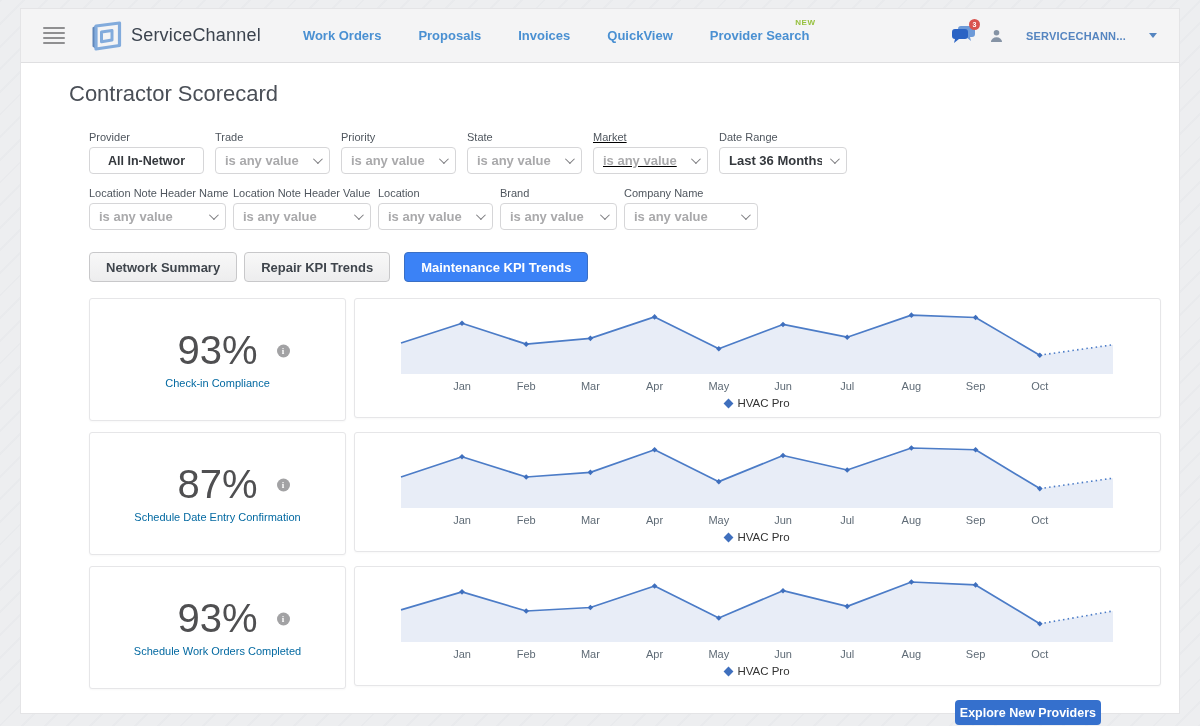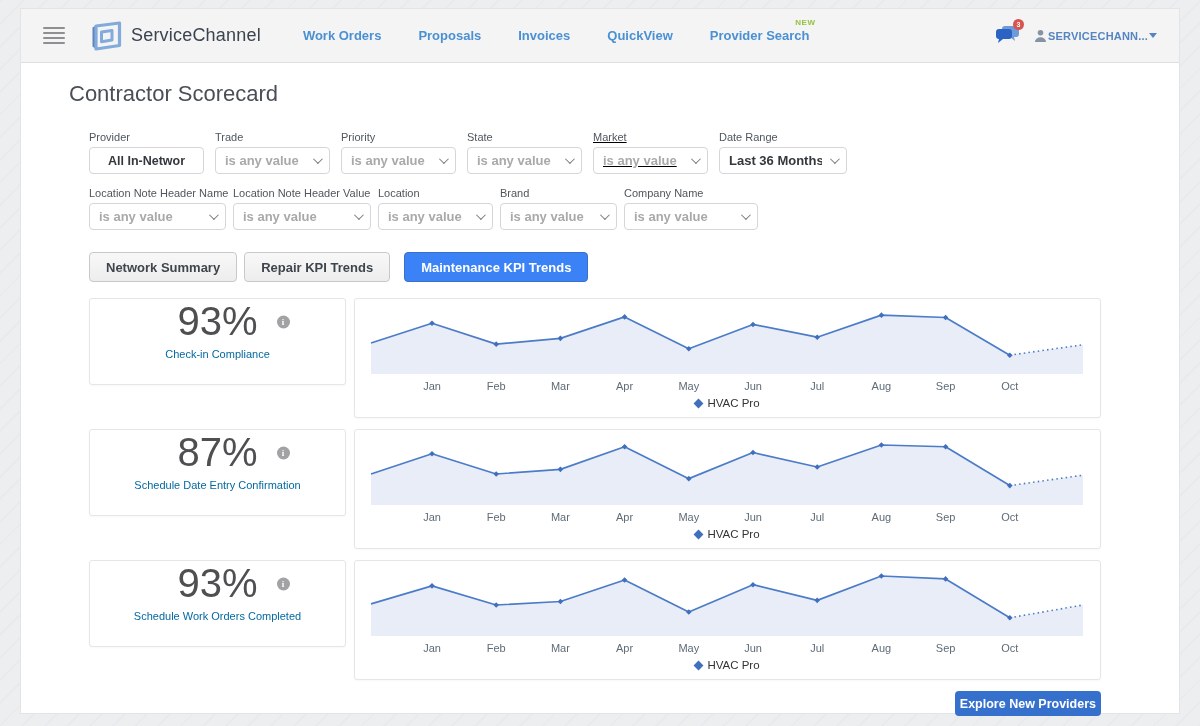--- a/index.html
+++ b/index.html
@@ -32,21 +32,21 @@
   .nav-link .new-badge{
     position:absolute; top:-10px; right:-6px; font-size:8px; font-weight:700; color:#97c140; letter-spacing:0.5px;
   }
   .nav-right{ margin-left:auto; display:flex; align-items:center; gap:14px; }
   .notif{ position:relative; cursor:pointer; }
   .notif-badge{
     position:absolute; top:-5px; right:-4px; min-width:11px; height:11px; border-radius:6px;
     background:#d9534f; color:#fff; font-size:7px; font-weight:700;
     display:flex; align-items:center; justify-content:center; padding:0 2px;
   }
-  .user-chunk{ display:flex; align-items:center; gap:1px; cursor:pointer; }
+  .user-chunk{ display:flex; align-items:center; gap:23px; cursor:pointer; }
   .user-name{ font-size:11px; color:#5585c0; font-weight:700; letter-spacing:0.2px;}
   .caret{ width:0;height:0;border-left:4px solid transparent;border-right:4px solid transparent;border-top:5px solid #5585c0;}
   
   .content{ padding:18px 0 0 68px; }
   .page-title{ font-size:22px; color:#4a4f57; margin-left:-20px; font-weight:400; }
   .filters{ margin-top:24px; }
   .filter-row{ display:flex; margin-bottom:13px; }
   .filter{ margin-right:11px; }
   .filter-row.r2 .filter{ margin-right:7px; }
   .filter-label{ font-size:11px; color:#4f565e; margin-bottom:4px; white-space:nowrap;}
@@ -70,35 +70,35 @@
   .tab{
     height:30px; padding:12px 16px; margin-right:7px; border:1px solid #c8c8ca; border-radius:4px;
     background:linear-gradient(#f8f8f8,#ededee); color:#3f454c; font-size:13px; font-weight:700;
     display:flex; align-items:center; cursor:pointer; white-space:nowrap;
   }
   .tab.active{ background:#3b82f6; border-color:#3a6fc4; color:#fff; margin-left:7px;text-align:center;}
   
   .grid{ margin-top:16px; }
   .grid-row{ display:flex; margin-bottom:11px; }
   .kpi-card{
-    width:257px; height:87px; background:#fff; border:1px solid #e6e6e8; border-radius:3px;
+    width:257px; height:123px; background:#fff; border:1px solid #e6e6e8; border-radius:3px;
     box-shadow:0 1px 2px rgba(0,0,0,0.03);
-    display:flex; flex-direction:column; align-items:center; justify-content:flex-start; margin-right:8px;
+    display:flex; flex-direction:column; align-items:center; justify-content:center; margin-right:8px;
   }
   .kpi-value-wrap{ position:relative; }
   .kpi-value{ font-size:40px; color:#4f4f51; }
   .info-icon{
     position:absolute; right:-32px; top:50%; transform:translateY(-50%);
     width:13px; height:13px; border-radius:50%; background:#a2a2a4; color:#fff;
     font-size:9px; font-weight:700; display:flex; align-items:center; justify-content:center;
     font-family:"Liberation Serif",serif; cursor:pointer;
   }
   .kpi-label{ font-size:11px; color:#0369a1; text-align:center; line-height:1.25; margin-top:4px; max-width:210px;}
   .chart-card{
-    width:747px; height:120px; background:#fff; border:1px solid #e6e6e8; border-radius:3px;
+    width:807px; height:120px; background:#fff; border:1px solid #e6e6e8; border-radius:3px;
     box-shadow:0 1px 2px rgba(0,0,0,0.03); padding-top:5px;
     display:flex; flex-direction:column; align-items:center;
   }
   .legend{ display:flex; align-items:center; gap:5px; margin-top:1px; cursor:pointer;}
   .legend .diamond{ width:7px; height:7px; background:#3f6fbd; transform:rotate(45deg);}
   .legend-label{ font-size:11.5px; color:#333; }
   
   .footer-row{ width:1012px; display:flex; justify-content:flex-end; margin-top:6px; }
   .explore-btn{
     background:#3570cd; color:#fff; border:none; border-radius:4px; height:25px; padding:0 5px;

